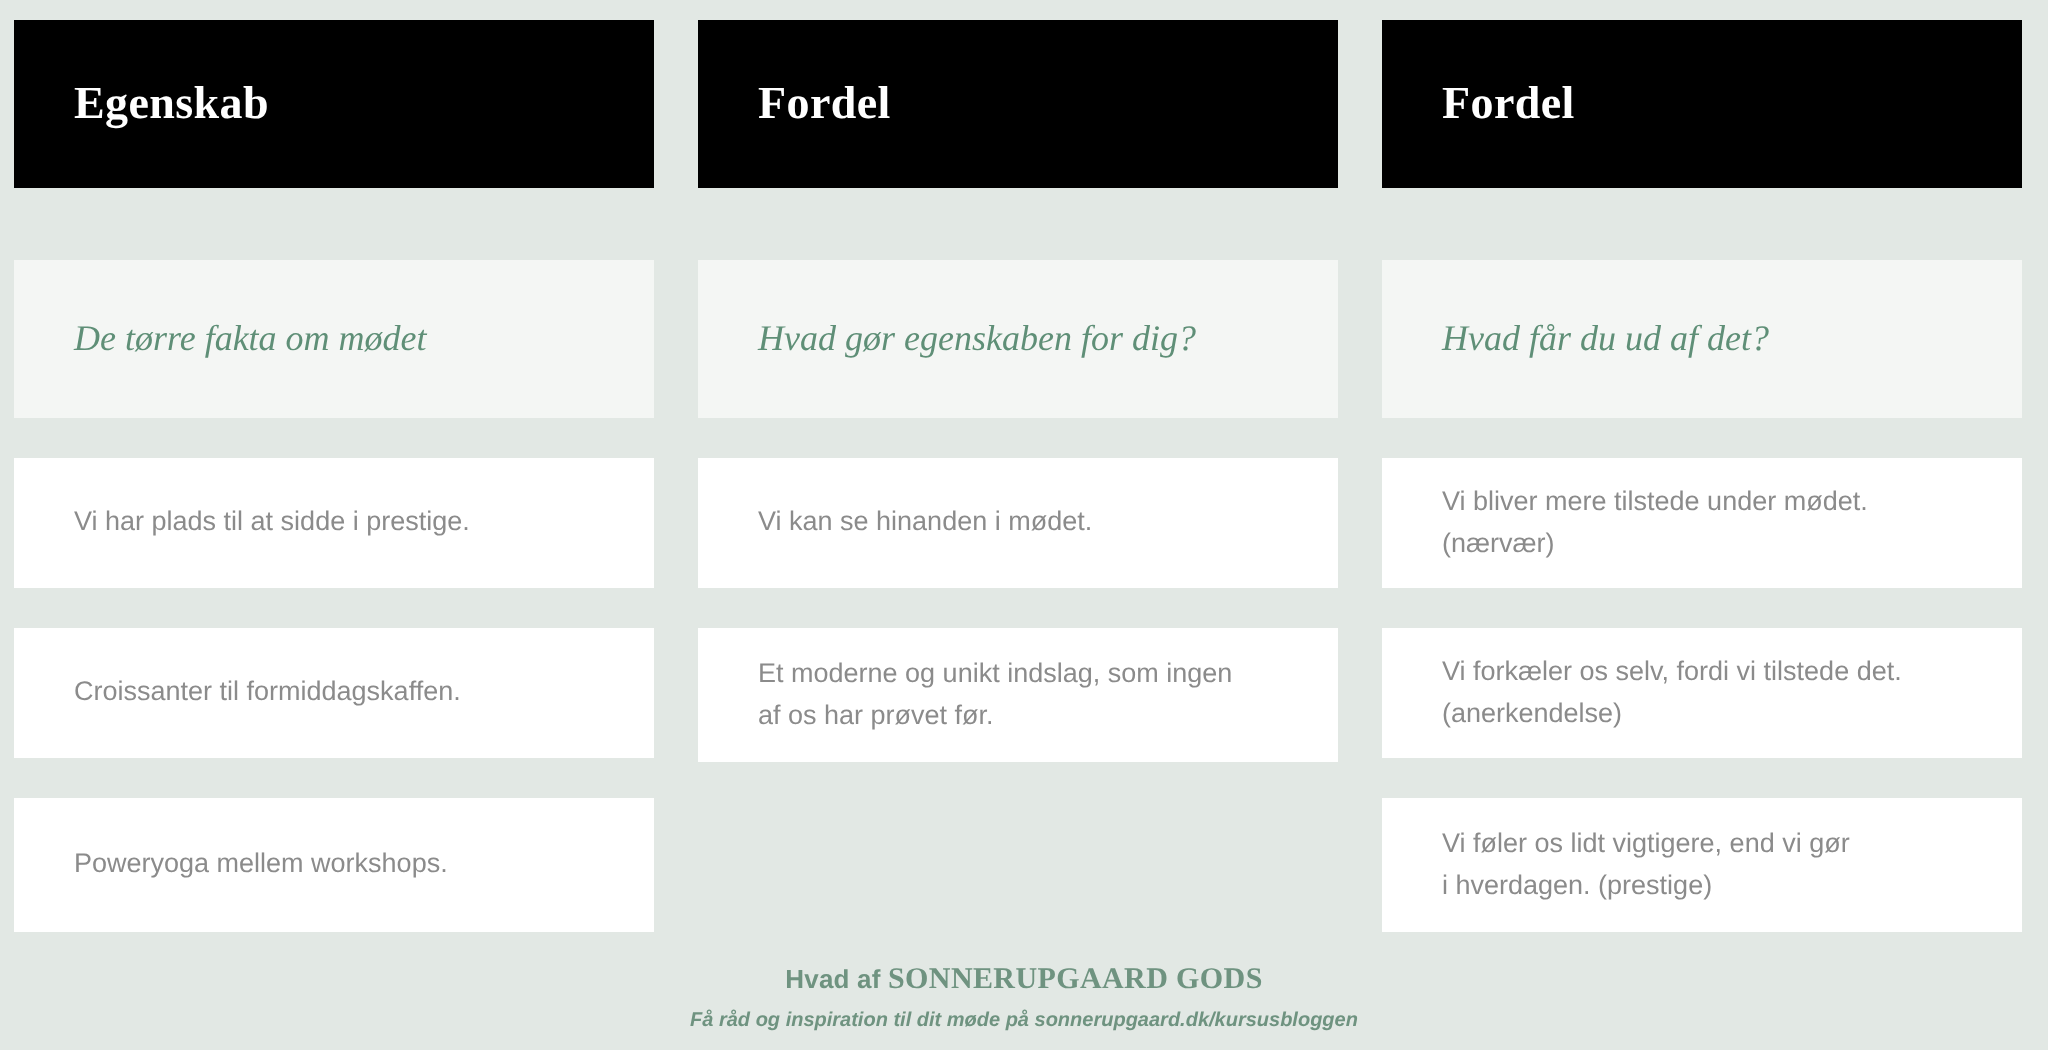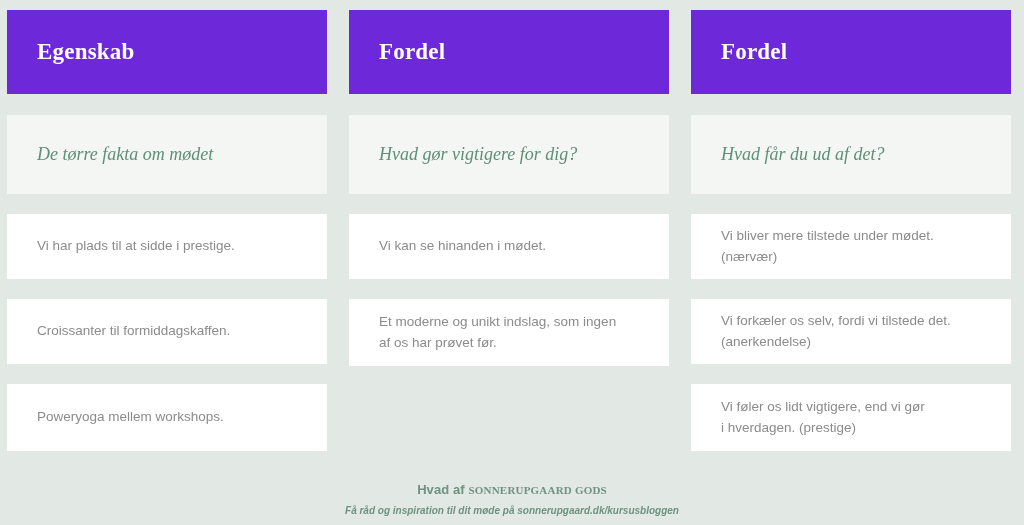--- a/index.html
+++ b/index.html
@@ -28,35 +28,35 @@
     display: flex;
     gap: 22px;
   }
   .column {
     width: 320px;
     display: flex;
     flex-direction: column;
   }
   .col-header {
     height: 84px;
-    background: #6d28d9;
+    background: #000000;
     display: flex;
     align-items: center;
     padding: 0 0 0 30px;
     box-sizing: border-box;
   }
   .col-header-title {
     color: #ffffff;
     font-family: "Liberation Serif", serif;
     font-weight: bold;
     font-size: 23px;
     letter-spacing: 0.2px;
   }
   .col-subtitle {
-    margin-top: 21px;
+    margin-top: 36px;
     height: 79px;
     background: #f4f6f4;
     display: flex;
     align-items: center;
     padding: 0 28px 0 30px;
     box-sizing: border-box;
   }
   .col-subtitle-text {
     color: #5f8f77;
     font-family: "Liberation Serif", serif;
@@ -91,21 +91,21 @@
   .footer-line1 {
     color: #6f9380;
     font-size: 13px;
     font-weight: bold;
     letter-spacing: 0.1px;
     line-height: 19px;
   }
   .footer-line1 .brand {
     font-family: "Liberation Serif", serif;
     font-weight: bold;
-    font-size: 11px;
+    font-size: 15px;
     letter-spacing: 0.2px;
   }
   .footer-line2 {
     color: #6f9380;
     font-size: 10px;
     font-style: italic;
     font-weight: bold;
     line-height: 20px;
     margin-top: 1px;
   }
@@ -133,21 +133,21 @@
       <div class="cell cell-3">
         <span class="cell-text">Poweryoga mellem workshops.</span>
       </div>
     </div>
 
     <div class="column">
       <div class="col-header">
         <span class="col-header-title">Fordel</span>
       </div>
       <div class="col-subtitle">
-        <span class="col-subtitle-text">Hvad gør vigtigere for dig?</span>
+        <span class="col-subtitle-text">Hvad gør egenskaben for dig?</span>
       </div>
       <div class="cell cell-1">
         <span class="cell-text">Vi kan se hinanden i mødet.</span>
       </div>
       <div class="cell cell-3">
         <span class="cell-text">Et moderne og unikt indslag, som ingen
 af os har prøvet før.</span>
       </div>
     </div>
 

